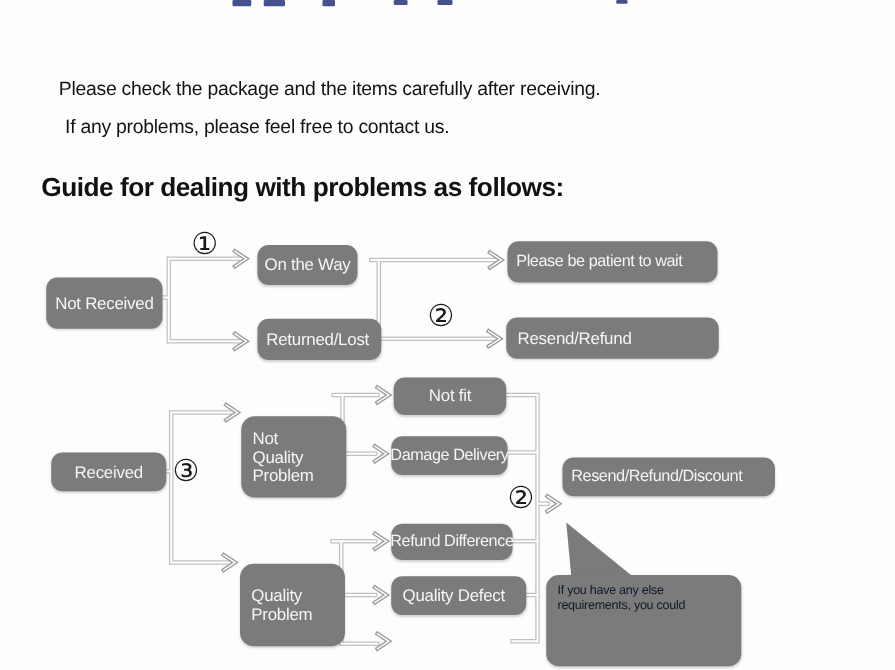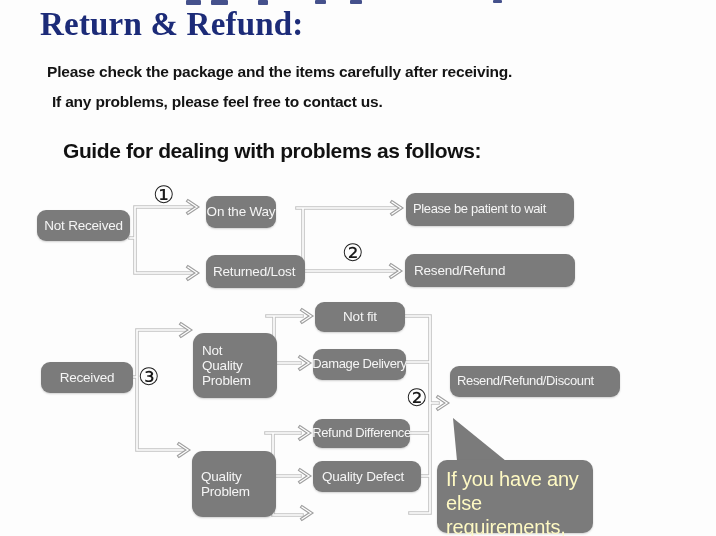--- a/index.html
+++ b/index.html
@@ -7,83 +7,82 @@
     position:relative;width:716px;height:536px;margin:0 auto;
     background:#fdfdfd;overflow:hidden;
     font-family:"Liberation Sans",sans-serif;
   }
   .frag{position:absolute;top:0;height:5px;background:#253378;opacity:.85;border-radius:1px;}
   .title{
     position:absolute;left:40px;top:6px;
     font-family:"Liberation Serif",serif;font-weight:700;
     font-size:33px;color:#1c2b78;letter-spacing:.2px;white-space:nowrap;
   }
-  .intro{position:absolute;font-size:15.5px;font-weight:700;color:#141414;letter-spacing:-.2px;white-space:nowrap;}
+  .intro{position:absolute;font-size:15.5px;font-weight:400;color:#141414;letter-spacing:-.2px;white-space:nowrap;}
   .intro1{left:47px;top:63px;}
   .intro2{left:52px;top:93px;}
   .guide{
     position:absolute;left:33px;top:139px;
-    font-size:21px;font-weight:600;color:#111;letter-spacing:-.4px;white-space:nowrap;margin-left:30px;
+    font-size:21px;font-weight:600;color:#111;letter-spacing:-.4px;white-space:nowrap;
   }
   svg.connectors{position:absolute;left:0;top:0;}
   .node{
     position:absolute;background:#7b7b7b;color:#f5f5f5;
     border-radius:9px;display:flex;align-items:center;
     font-size:13.5px;letter-spacing:-.2px;line-height:1.12;
     box-shadow:0 1px 2px rgba(0,0,0,.18);white-space:nowrap;
   }
   .node.center{justify-content:center;}
   .node.big{border-radius:11px;margin-top:30px;}
   .node.tight{font-size:13px;letter-spacing:-.35px;}
   .badge{
     position:absolute;font-family:"DejaVu Sans",sans-serif;
     font-size:24px;color:#1a1a1a;line-height:1;
   }
   .bubble{
     position:absolute;left:437px;top:460px;width:156px;height:73px;
-    background:#7b7b7b;color:#fef9c3;border-radius:10px;
+    background:#7b7b7b;color:#0f172a;border-radius:10px;
     padding:7px 9px;box-sizing:border-box;
-    font-size:20px;letter-spacing:-.2px;line-height:1.2;
+    font-size:10px;letter-spacing:-.2px;line-height:1.2;
     box-shadow:0 1px 2px rgba(0,0,0,.18);
   }
 </style>
 </head>
 <body>
 
 <div class="canvas">
 
   <div class="frag" style="left:186px;width:15px"></div>
   <div class="frag" style="left:211px;width:17px"></div>
   <div class="frag" style="left:258px;width:10px"></div>
   <div class="frag" style="left:315px;width:11px;height:4px"></div>
   <div class="frag" style="left:350px;width:12px;height:4px"></div>
   <div class="frag" style="left:493px;width:9px;height:3px"></div>
 
-  <div class="title">Return &amp; Refund:</div>
   <div class="intro intro1">Please check the package and the items carefully after receiving.</div>
   <div class="intro intro2">If any problems, please feel free to contact us.</div>
   <div class="guide">Guide for dealing with problems as follows:</div>
 
   <svg class="connectors" width="716" height="536" viewBox="0 0 716 536">
     <g fill="none" stroke-linecap="square">
       <path stroke="#c2c2c2" stroke-width="3.6" d="M130 238 H135 M135 207 V273 M135 207 H196 M135 273 H196 M297 208 H303 M298 271 H303 M303 208 V271 M303 208 H400 M303 271 H399 M133 377 H137 M137 330 V450 M137 330 H188 M137 450 H186 M267 316 H274 M274 316 V363 M274 316 H302 M274 363 H300 M266 433 H273 M273 433 V515 M273 433 H300 M273 476 H300 M273 515 H302 M405 316 H430 M406 362 H430 M410 433 H430 M412 476 H430 M410 513 H430 M430 316 V513 M430 403 H438"></path>
       <path stroke="#ffffff" stroke-width="1.6" d="M130 238 H135 M135 207 V273 M135 207 H196 M135 273 H196 M297 208 H303 M298 271 H303 M303 208 V271 M303 208 H400 M303 271 H399 M133 377 H137 M137 330 V450 M137 330 H188 M137 450 H186 M267 316 H274 M274 316 V363 M274 316 H302 M274 363 H300 M266 433 H273 M273 433 V515 M273 433 H300 M273 476 H300 M273 515 H302 M405 316 H430 M406 362 H430 M410 433 H430 M412 476 H430 M410 513 H430 M430 316 V513 M430 403 H438"></path>
       <path stroke="#9f9f9f" stroke-width="3.4" d="M188 201 L197 207 L188 213 M188 267 L197 273 L188 279 M392 202 L401 208 L392 214 M391 265 L400 271 L391 277 M181 324 L190 330 L181 336 M179 444 L188 450 L179 456 M302 310 L311 316 L302 322 M300 357 L309 363 L300 369 M300 427 L309 433 L300 439 M300 470 L309 476 L300 482 M302 507 L311 513 L302 519 M438 397 L447 403 L438 409"></path>
       <path stroke="#ffffff" stroke-width="1.2" d="M188 201 L197 207 L188 213 M188 267 L197 273 L188 279 M392 202 L401 208 L392 214 M391 265 L400 271 L391 277 M181 324 L190 330 L181 336 M179 444 L188 450 L179 456 M302 310 L311 316 L302 322 M300 357 L309 363 L300 369 M300 427 L309 433 L300 439 M300 470 L309 476 L300 482 M302 507 L311 513 L302 519 M438 397 L447 403 L438 409"></path>
     </g>
     <polygon points="453,418 506,461 457,461" fill="#7b7b7b"></polygon>
   </svg>
 
   <div class="badge" style="left:153px;top:183px">①</div>
   <div class="badge" style="left:342px;top:241px">②</div>
   <div class="badge" style="left:138px;top:365px">③</div>
   <div class="badge" style="left:406px;top:386px">②</div>
 
-  <div class="node center" style="left:37px;top:210px;width:93px;height:31px">Not Received</div>
-  <div class="node center" style="left:206px;top:196px;width:70px;height:32px">On the Way</div>
+  <div class="node center" style="left:37px;top:222px;width:93px;height:41px">Not Received</div>
+  <div class="node center" style="left:206px;top:196px;width:80px;height:32px">On the Way</div>
   <div class="node tight" style="left:406px;top:193px;width:161px;height:33px;padding-left:7px">Please be patient to wait</div>
   <div class="node" style="left:206px;top:255px;width:92px;height:33px;padding-left:7px">Returned/Lost</div>
   <div class="node" style="left:405px;top:254px;width:161px;height:33px;padding-left:9px">Resend/Refund</div>
 
   <div class="node center" style="left:41px;top:362px;width:92px;height:31px">Received</div>
 
   <div class="node big" style="left:193px;top:303px;width:75px;height:65px;padding-left:9px">
     <div>
       <div>Not</div>
       <div>Quality</div>

